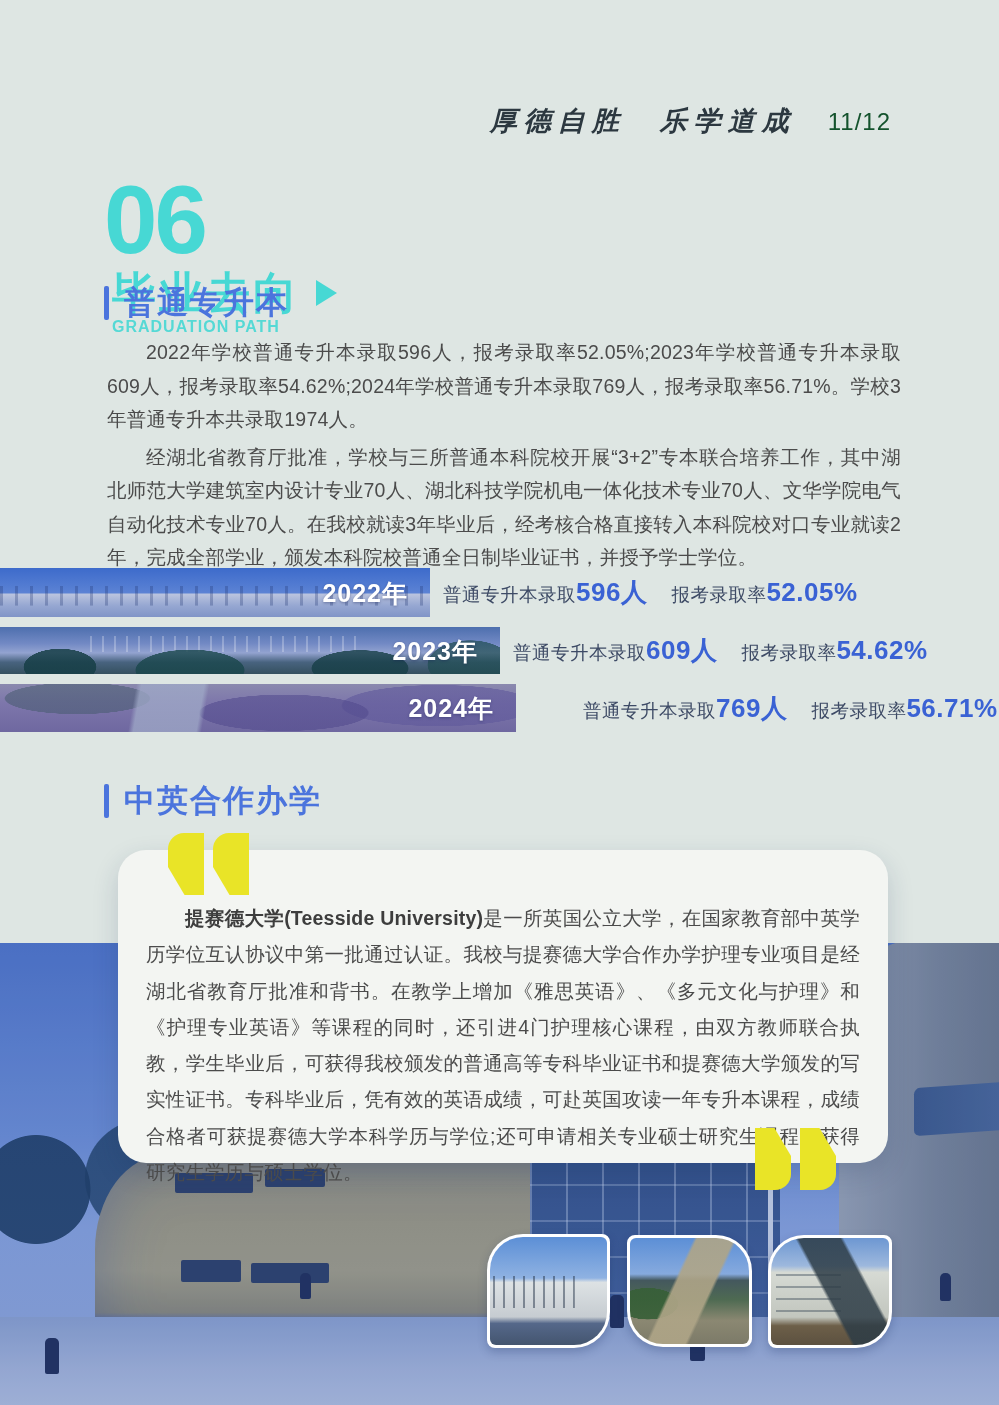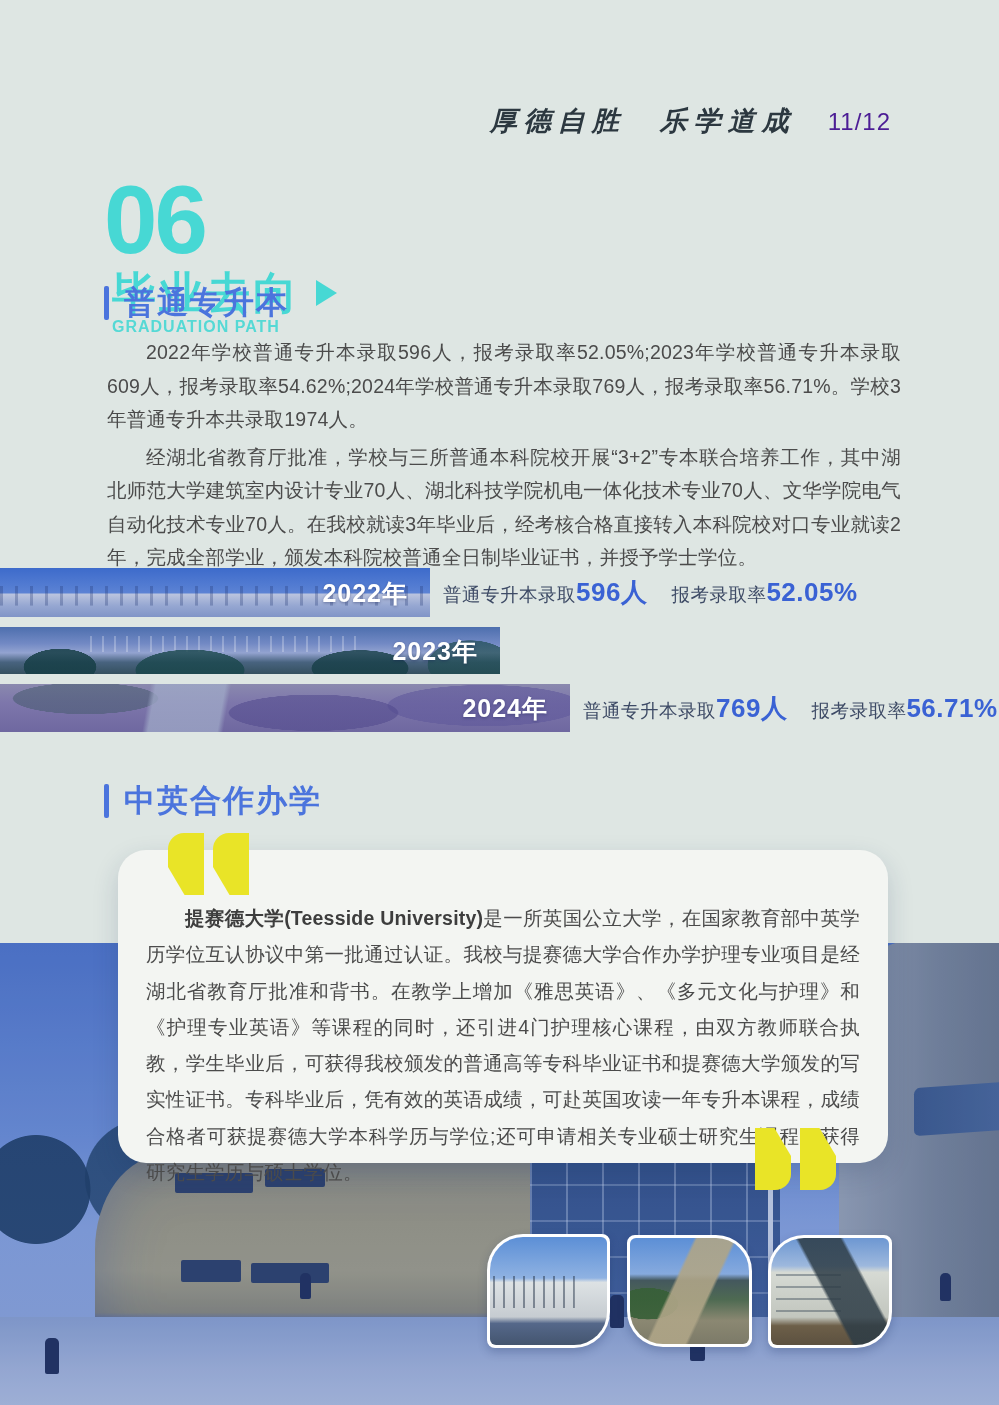--- a/index.html
+++ b/index.html
@@ -9,21 +9,21 @@
     background:#dee6e3; overflow:hidden;
     font-family:"Liberation Sans","DejaVu Sans",sans-serif;
   }
 
   
   .hdr { position:absolute; top:103px; right:108px; display:flex; align-items:baseline; gap:32px;margin-left:12px; }
   .calli {
     font-family:"DejaVu Serif",serif; font-style:italic; font-weight:bold;
     font-size:27px; letter-spacing:7px; color:#2c3840;
   }
-  .pagenum { font-size:24px; color:#4c1d95; letter-spacing:1px; }
+  .pagenum { font-size:24px; color:#14532d; letter-spacing:1px; }
 
   
   .banner { position:absolute; left:104px; top:178px; display:flex; align-items:flex-start;flex-direction:column; }
   .banner-num {
     font-size:96px; font-weight:bold; line-height:84px; letter-spacing:-3px;
     color:#47d8d4;
   }
   .banner-txt { margin-left:8px; padding-top:8px; }
   .banner-title { font-size:44px; font-weight:bold; color:#47d8d4; letter-spacing:3px; line-height:46px; display:inline-block; vertical-align:top;}
   .banner-sub { font-size:16px; font-weight:bold; color:#55d9d5; letter-spacing:1px; margin-top:2px; }
@@ -60,21 +60,21 @@
   }
   .r2 .bar-photo { width:500px;
     background:
       radial-gradient(ellipse 60px 30px at 12% 85%, rgba(22,62,70,.85) 0 60%, transparent 61%),
       radial-gradient(ellipse 90px 34px at 38% 92%, rgba(25,70,75,.8) 0 60%, transparent 61%),
       radial-gradient(ellipse 80px 30px at 72% 88%, rgba(22,62,70,.8) 0 60%, transparent 61%),
       radial-gradient(ellipse 70px 40px at 94% 80%, rgba(30,75,80,.7) 0 60%, transparent 61%),
       repeating-linear-gradient(90deg, rgba(255,255,255,.25) 0 2px, transparent 2px 12px) 40% 30%/55% 35% no-repeat,
       linear-gradient(180deg,#4d6fae 0%,#7289c4 35%,#93a3d0 55%,#48637f 75%,#35505f 100%);
   }
-  .r3 .bar-photo { width:570px;
+  .r3 .bar-photo { width:516px;
     background:
       linear-gradient(100deg, transparent 26%, rgba(160,170,200,.75) 27% 39%, transparent 40%),
       radial-gradient(ellipse 120px 26px at 15% 30%, rgba(70,90,110,.55) 0 60%, transparent 61%),
       radial-gradient(ellipse 140px 30px at 55% 60%, rgba(80,72,140,.55) 0 60%, transparent 61%),
       radial-gradient(ellipse 160px 34px at 85% 45%, rgba(95,88,155,.6) 0 60%, transparent 61%),
       linear-gradient(180deg,#8a89ae 0%,#7d76ab 40%,#6f68a0 100%);
   }
   .year-label {
     position:absolute; right:22px; top:50%; transform:translateY(-50%);
     font-size:25px; font-weight:bold; color:#ffffff; letter-spacing:1px;
@@ -209,20 +209,24 @@
     <div class="bar-stats">
       <span><span class="stat-label">普通专升本录取</span><span class="stat-value">596人</span></span>
       <span><span class="stat-label">报考录取率</span><span class="stat-value">52.05%</span></span>
     </div>
   </div>
 
   <div class="bar-row r2">
     <div class="bar-photo">
       <span class="year-label">2023年</span>
     </div>
+    <div class="bar-stats">
+      <span><span class="stat-label">普通专升本录取</span><span class="stat-value">609人</span></span>
+      <span><span class="stat-label">报考录取率</span><span class="stat-value">54.62%</span></span>
+    </div>
   </div>
 
   <div class="bar-row r3">
     <div class="bar-photo">
       <span class="year-label">2024年</span>
     </div>
     <div class="bar-stats">
       <span><span class="stat-label">普通专升本录取</span><span class="stat-value">769人</span></span>
       <span><span class="stat-label">报考录取率</span><span class="stat-value">56.71%</span></span>
     </div>

